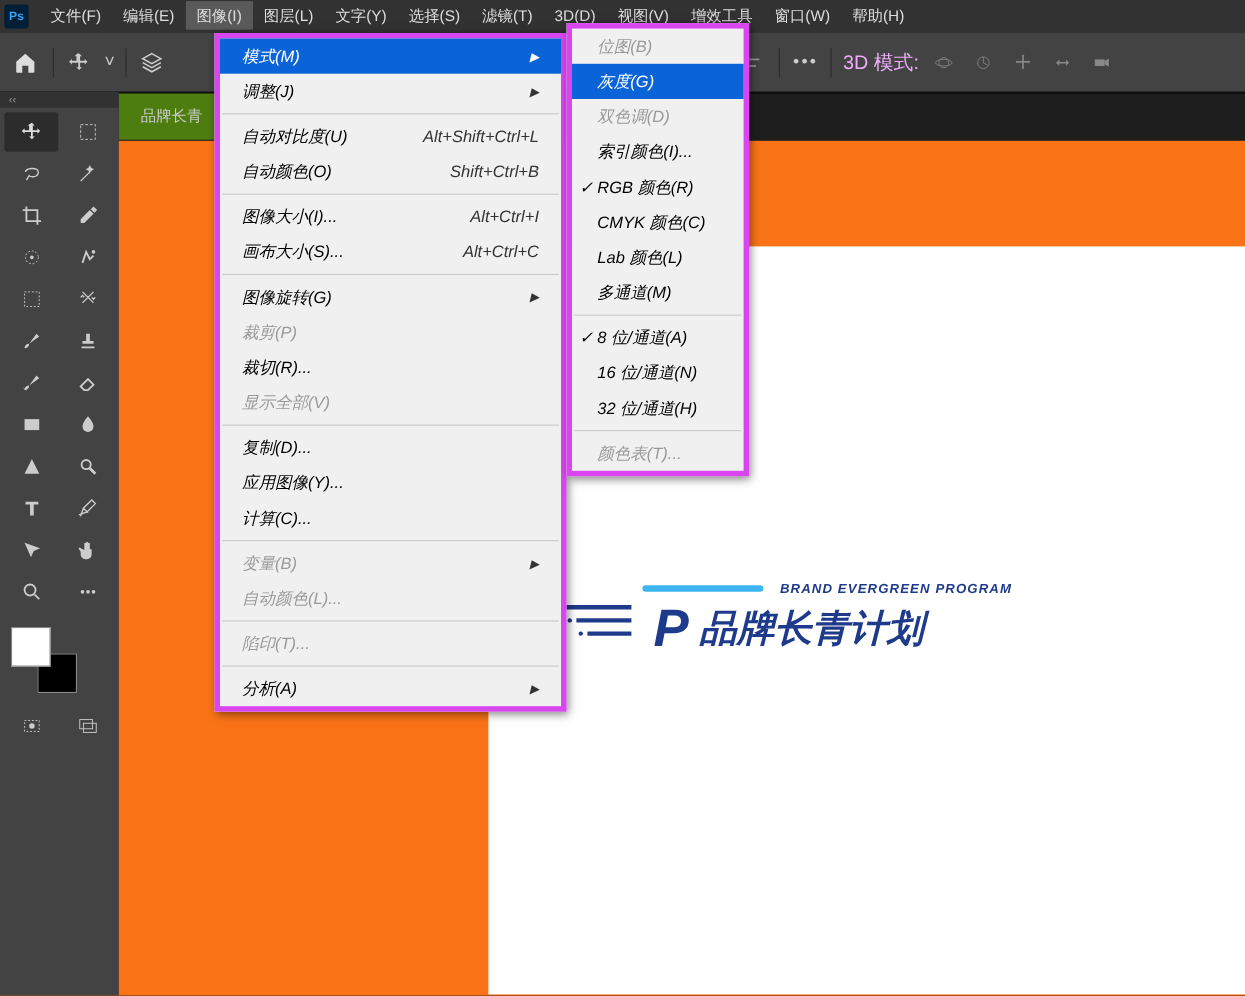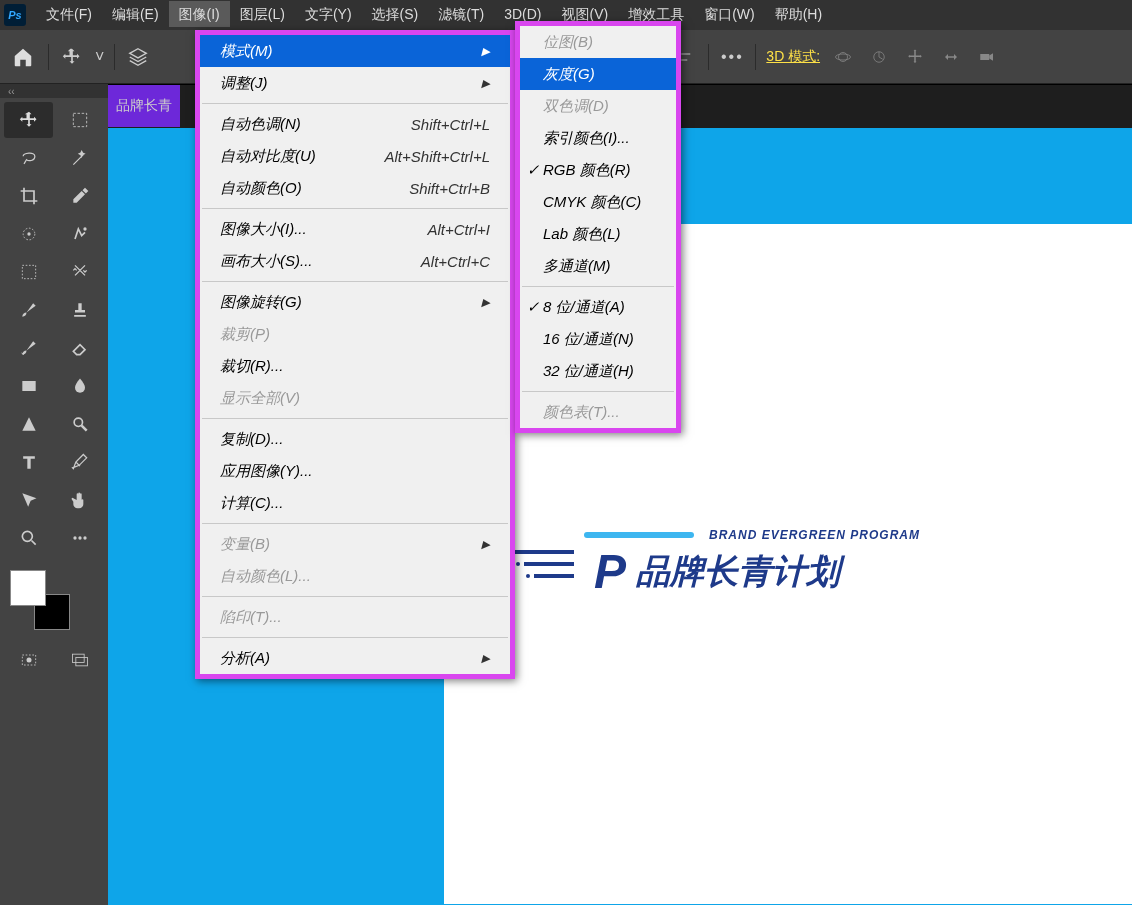--- a/index.html
+++ b/index.html
@@ -1,49 +1,49 @@
 <!DOCTYPE html>
 <html><head>
 <meta charset="utf-8">
 <style>
 * { margin: 0; padding: 0; box-sizing: border-box; font-family: "Microsoft YaHei", Arial, sans-serif; }
 body { background: #1e1e1e; width: 1132px; height: 905px; overflow: hidden; color: #e0e0e0; position: relative; }
 
 
 .menubar { height: 30px; background: #323232; display: flex; align-items: center; padding-left: 4px; font-size: 14px; }
-.ps-icon { width: 22px; height: 22px; background: #001e36; border-radius: 3px; display: flex; align-items: center; justify-content: center; color: #31a8ff; font-weight: bold; font-size: 11px; margin-right: 10px; font-style: italic; }
+.ps-icon { width: 22px; height: 22px; background: #001e36; border-radius: 3px; display: flex; align-items: center; justify-content: center; color: #31a8ff; font-weight: bold; font-size: 11px; margin-right: 10px; }
 .menu-item { padding: 5px 10px; cursor: pointer; color: #ddd; }
 .menu-item.active { background: #5a5a5a; text-align: right; }
 
 
 .optbar { height: 54px; background: #434343; display: flex; align-items: center; padding: 0 8px; gap: 10px; border-bottom: 1px solid #222; }
 .home-icon { width: 30px; height: 30px; display: flex; align-items: center; justify-content: center; cursor: pointer; }
 .sep { width: 1px; height: 26px; background: #2b2b2b; }
 .opt-icon { color: #ccc; display: flex; align-items: center; justify-content: center; width: 26px; height: 26px; }
-.opt-text { color: #fde047; font-size: 14px; text-decoration: underline; }
+.opt-text { color: #f0abfc; font-size: 18px; }
 
 
 .toolbox { position: absolute; left: 0; top: 84px; width: 108px; background: #434343; height: calc(905px - 84px); }
 .toolbox-tab { height: 14px; background: #323232; display:flex; align-items:center; justify-content:flex-start; padding-left:8px; color:#999; font-size:10px;}
 .tool-grid { display: grid; grid-template-columns: 1fr 1fr; padding: 4px; gap: 2px; }
 .tool { height: 36px; display: flex; align-items: center; justify-content: center; cursor: pointer; color: #ddd; border-radius: 3px; position: relative; }
 .tool.active { background: #2c2c2c; }
 .tool svg { width: 20px; height: 20px; }
 
 
 .swatches { position: relative; width: 60px; height: 60px; margin: 10px 0 0 10px;}
 .sw-fg { position:absolute; top:0; left:0; width:36px; height:36px; background:#fff; border:1px solid #888; }
 .sw-bg { position:absolute; bottom:0; right:0; width:36px; height:36px; background:#000; border:1px solid #888; }
 
 
 .tabrow { position:absolute; left:108px; top:84px; right:0; height:44px; background:#1e1e1e; color:#ddd; border-top:1px solid #000; }
-.doc-tab { display:inline-block; padding:12px 8px; font-size:14px; color:#ccc; background:#6d28d9; }
-
-
-.canvas-area { position:absolute; left:108px; top:128px; right:0; bottom:0; background:#0ea5e9; overflow:hidden; }
+.doc-tab { display:inline-block; padding:12px 20px; font-size:14px; color:#ccc; background:#4d7c0f; }
+
+
+.canvas-area { position:absolute; left:108px; top:128px; right:0; bottom:0; background:#f97316; overflow:hidden; }
 .canvas { position:absolute; left:336px; top:96px; width:688px; height:680px; background:#fff; }
 
 
 .logo-wrap { position:absolute; top:304px; left:150px; }
 .logo-top { color:#1e3a8a; font-size:12px; font-weight:bold; font-style:italic; letter-spacing:1px; text-align:left; margin-left:115px; margin-bottom:2px; font-family:Arial,sans-serif;}
 .logo-row { display:flex; align-items:center; gap:10px; }
 .logo-p { color:#1e3a8a; font-size:48px; font-weight:900; font-style:italic; position:relative; }
 .logo-accent { position:absolute; left:-10px; top:-12px; width:110px; height:6px; background:#3db6f0; border-radius:3px; }
 .logo-accent2 { position:absolute; left:-80px; top:2px; width:70px; height:36px; }
 .logo-cn { color:#1e3a8a; font-size:34px; font-weight:900; font-style:italic; font-family:"Microsoft YaHei",sans-serif;}
@@ -315,24 +315,20 @@
     <div class="dd-item highlighted">
       <span><span>模式(M)</span></span>
       <span class="arrow">▶</span>
     </div>
     <div class="dd-item">
       <span><span>调整(J)</span></span>
       <span class="arrow">▶</span>
     </div>
     <div class="dd-sep"></div>
     <div class="dd-item">
-      <span><span>自动色调(N)</span></span>
-      <span class="dd-shortcut">Shift+Ctrl+L</span>
-    </div>
-    <div class="dd-item">
       <span><span>自动对比度(U)</span></span>
       <span class="dd-shortcut">Alt+Shift+Ctrl+L</span>
     </div>
     <div class="dd-item">
       <span><span>自动颜色(O)</span></span>
       <span class="dd-shortcut">Shift+Ctrl+B</span>
     </div>
     <div class="dd-sep"></div>
     <div class="dd-item">
       <span><span>图像大小(I)...</span></span>

